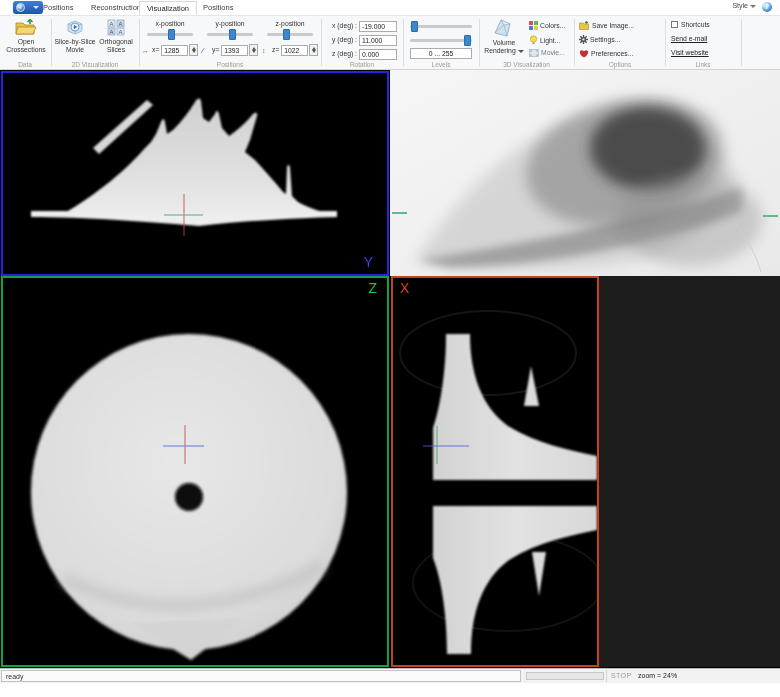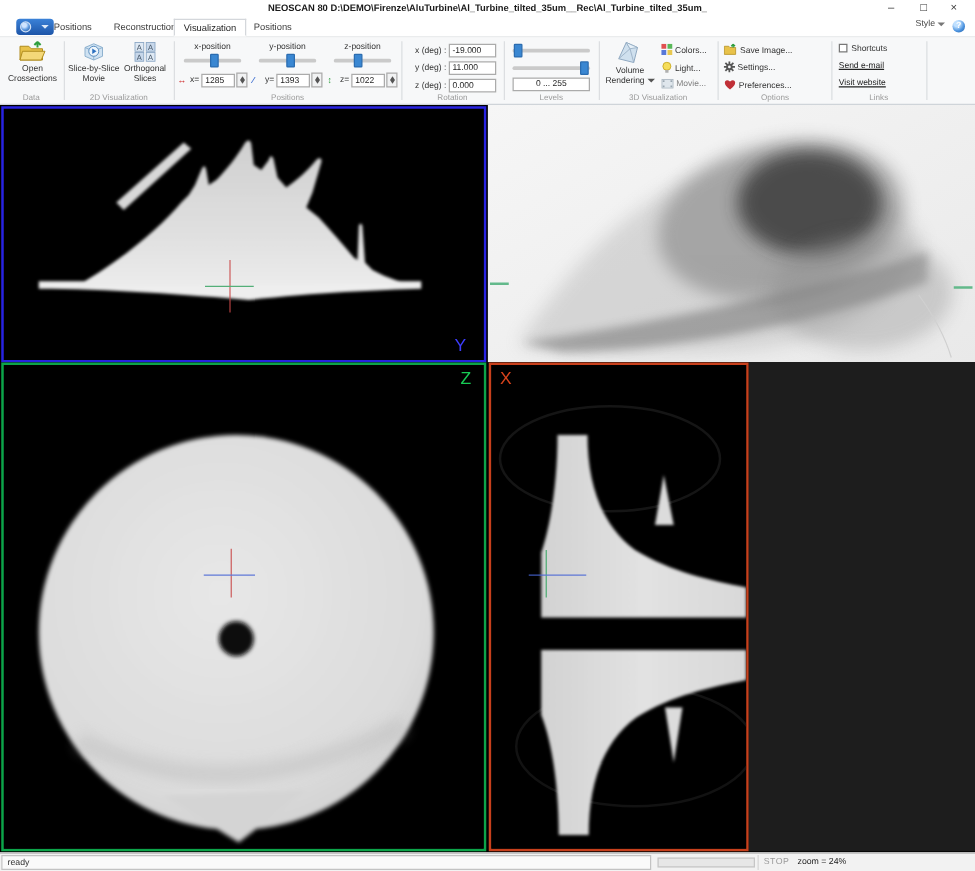--- a/index.html
+++ b/index.html
@@ -86,26 +86,20 @@
     border:1px solid #c6c6c6; background:#e7e7e7; }
   .stop-label { position:absolute; left:611px; top:3px; color:#9b9b9b; letter-spacing:.4px; }
   .zoom-label { position:absolute; left:638px; top:3px; color:#1d1d1d; }
   .status-right-sep { position:absolute; left:606px; top:1px; bottom:1px; width:1px; background:#d5d5d5; }
 </style>
 </head>
 <body>
 
 <div class="window">
 
-  <div class="titlebar">
-    <div class="title-text">NEOSCAN 80 D:\DEMO\Firenze\AluTurbine\Al_Turbine_tilted_35um__Rec\Al_Turbine_tilted_35um_</div>
-    <div class="winbtn btn-min">–</div>
-    <div class="winbtn btn-max">□</div>
-    <div class="winbtn btn-close">×</div>
-  </div>
 
   <div class="tabstrip">
     <div class="appbtn">
       <div class="globe"></div>
       <div class="app-caret"></div>
     </div>
     <div class="tab tab-scanning">Positions</div>
     <div class="tab tab-reconstruction">Reconstruction</div>
     <div class="tab active tab-visualization">Visualization</div>
     <div class="tab tab-processing">Positions</div>

